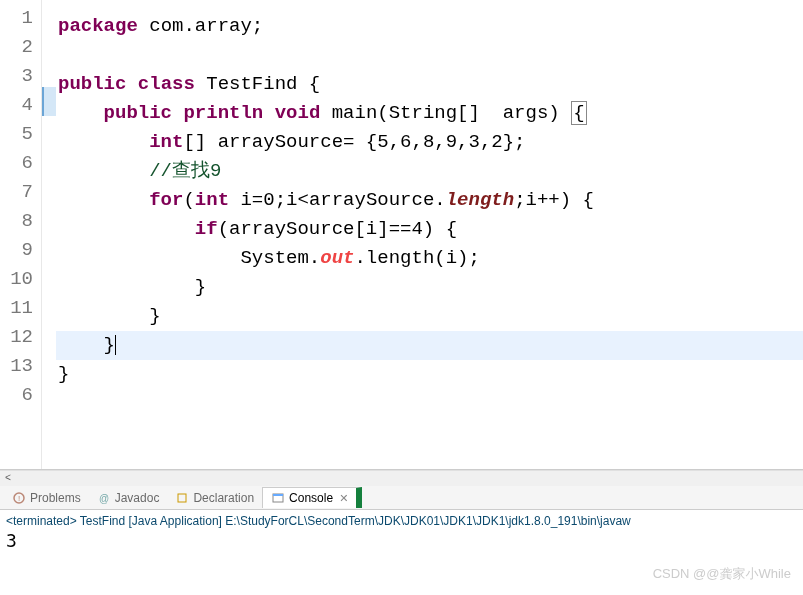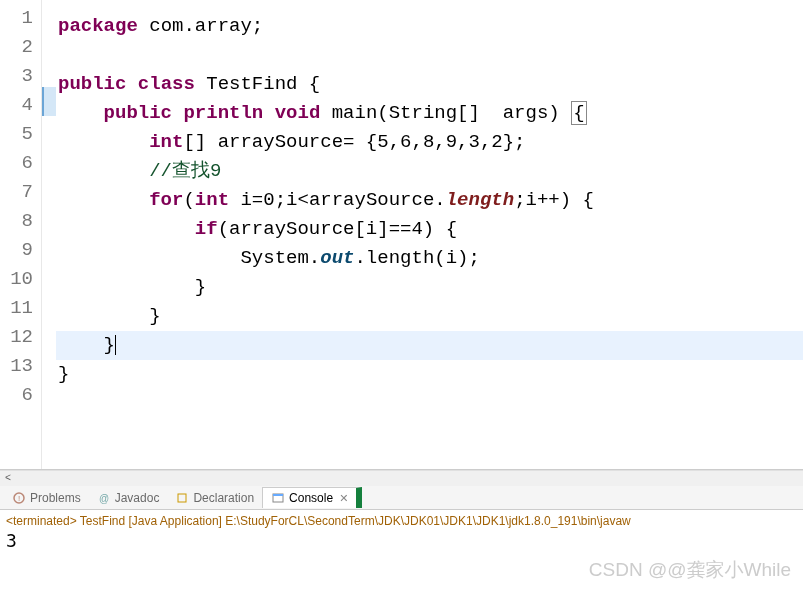--- a/index.html
+++ b/index.html
@@ -7,36 +7,36 @@
 .editor { display: flex; height: 470px; border-bottom: 1px solid #ccc; }
 .gutter { background: #fff; text-align: right; padding-right: 8px; color: #787878; border-right: 1px solid #e8e8e8; width: 42px; padding-top: 4px; line-height: 29px; }
 .gutter div { height: 29px; }
 .margin { width: 14px; background: #fff; }
 .margin div { height: 29px; }
 .margin .m4 { background: #d4e7f7; border-left: 2px solid #6ba5d6; }
 .code { flex: 1; padding-top: 12px; line-height: 29px; overflow: hidden; }
 .code-line { height: 29px; white-space: pre; padding-left: 2px; }
 .hl { background: #e8f2fe; }
 .kw { color: #7f0055; font-weight: bold; }
-.st { color: #0c4a6e; font-weight: bold; font-style: italic; }
+.st { color: #ef4444; font-weight: bold; font-style: italic; }
 .fld { color: #7f1d1d; font-weight: bold; font-style: italic; }
 .comm { color: #14532d; }
 .txt { color: #000; }
 .box { border: 1px solid #888; padding: 0 1px; }
 .scrollbar-h { height: 16px; background: #f0f0f0; border-top: 1px solid #e0e0e0; display: flex; align-items: center; }
 .scroll-arrow { width: 16px; height: 16px; display: flex; align-items: center; justify-content: center; color: #606060; font-size: 10px; }
 .tabs { display: flex; align-items: center; height: 24px; background: #f5f5f5; border-bottom: 1px solid #ccc; font-family: Tahoma, sans-serif; font-size: 12px; padding-left: 4px; }
 .tab { padding: 3px 8px; color: #6a6a6a; display: flex; align-items: center; gap: 4px; }
 .tab.active { background: #fff; border-top: 1px solid #ccc; border-left: 1px solid #ccc; border-right: 6px solid #15803d; color: #000; }
 .tab-icon { width: 14px; height: 14px; display: inline-flex; align-items: center; justify-content: center; }
 .close-x { font-size: 11px; color: #888; margin-left: 2px; }
 .console { padding: 4px 6px; font-family: Tahoma, sans-serif; font-size: 12px; }
-.console-status { color: #a16207; white-space: nowrap; overflow: hidden; }
+.console-status { color: #0c4a6e; white-space: nowrap; overflow: hidden; }
 .console-out { font-family: Consolas, monospace; font-size: 18px; color: #000; margin-top: 2px; }
-.watermark { position: absolute; bottom: 12px; right: 12px; color: #ccc; font-family: sans-serif; font-size: 19px; text-align: center; }
+.watermark { position: absolute; bottom: 12px; right: 12px; color: #ccc; font-family: sans-serif; font-size: 13px; text-align: center; }
 .cursor { display: inline-block; width: 1px; height: 20px; background: #000; vertical-align: middle; }
 </style>
 </head>
 <body>
 
 <div class="editor">
   <div class="gutter">
       <div>1</div>
       <div>2</div>
       <div>3</div>

